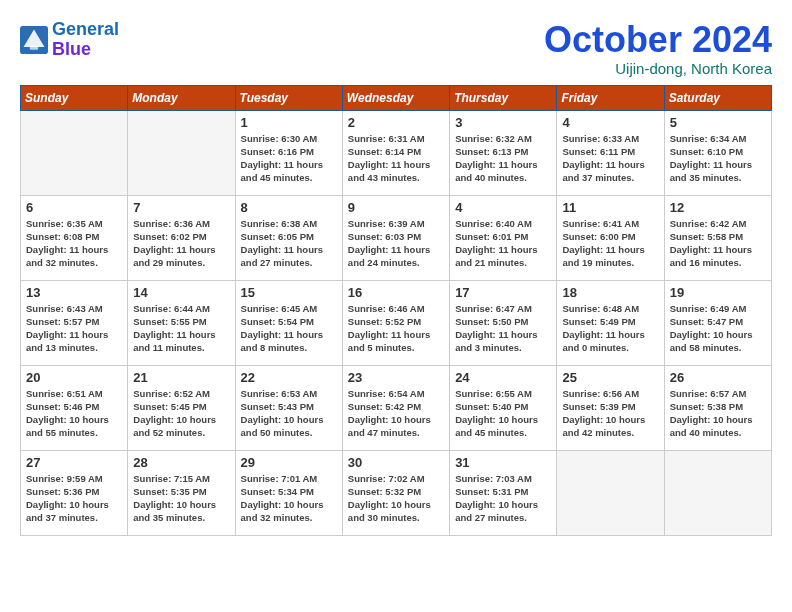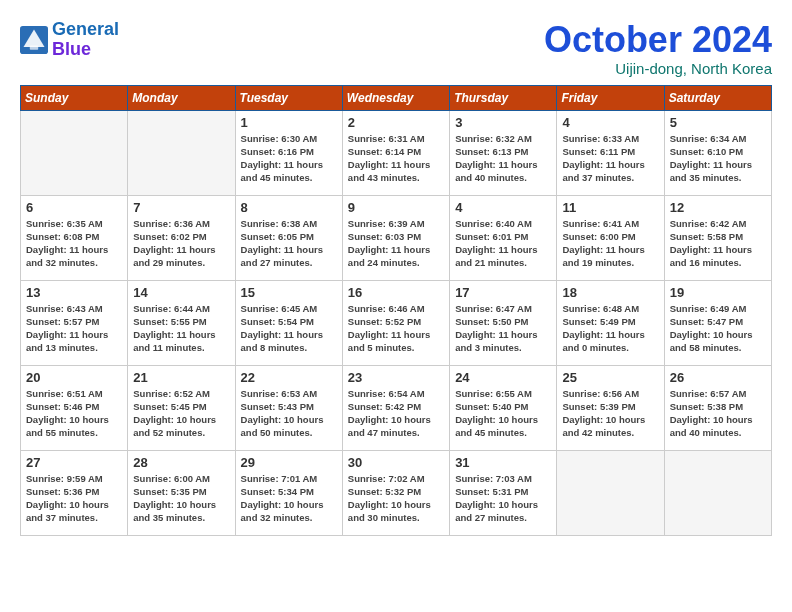--- a/index.html
+++ b/index.html
@@ -292,21 +292,21 @@
       </tr>
       <tr>
         <td>
           <span class="day-num">27</span>
           <div class="day-info">Sunrise: 9:59 AM
 Sunset: 5:36 PM
 Daylight: 10 hours and 37 minutes.</div>
         </td>
         <td>
           <span class="day-num">28</span>
-          <div class="day-info">Sunrise: 6:00 AM
+          <div class="day-info">Sunrise: 7:15 AM
 Sunset: 5:35 PM
 Daylight: 10 hours and 35 minutes.</div>
         </td>
         <td>
           <span class="day-num">29</span>
           <div class="day-info">Sunrise: 7:01 AM
 Sunset: 5:34 PM
 Daylight: 10 hours and 32 minutes.</div>
         </td>
         <td>

